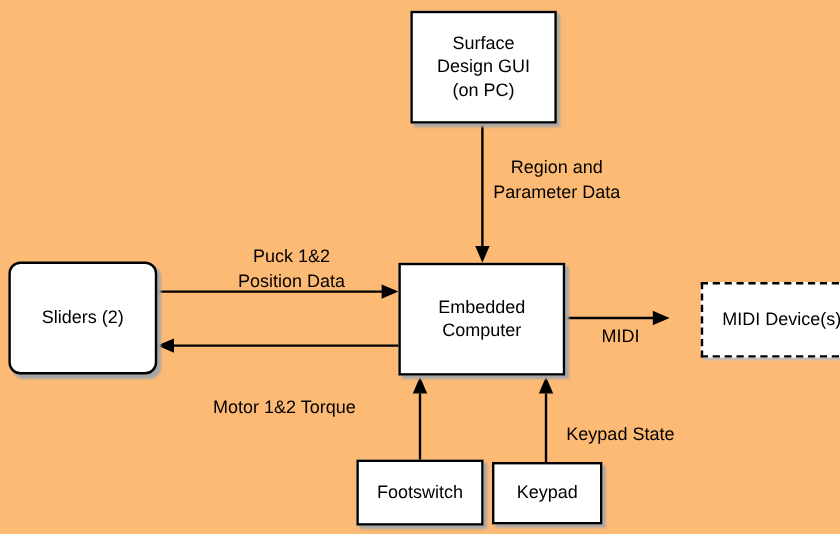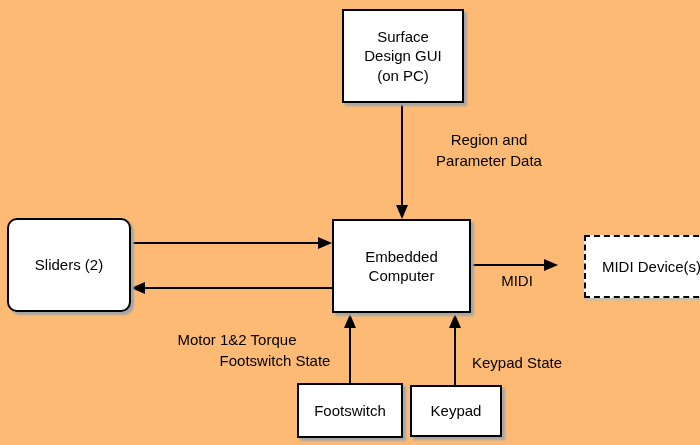--- a/index.html
+++ b/index.html
@@ -47,21 +47,21 @@
   #node-midi      { left: 584px; top: 235px; width: 135px; height: 63px; text-align: center; }
   #node-footswitch{ left: 297px; top: 383px; width: 106px; height: 55px; }
   #node-keypad    { left: 410px; top: 385px; width: 92px;  height: 52px; }
   .edge-label {
     position: absolute;
     font-size: 15px;
     line-height: 1.4;
     text-align: center;
     white-space: pre-line;
   }
-  #label-region     { left: 419px; top: 129px; width: 140px; }
+  #label-region     { left: 394px; top: 129px; width: 140px; }
   #label-puck       { left: 178px; top: 203px; width: 130px; }
   #label-motor      { left: 167px; top: 291px; width: 140px; margin-top: 38px; }
   #label-midi       { left: 487px; top: 270px; width: 60px;  }
   #label-footswitch { left: 205px; top: 350px; width: 140px; }
   #label-keypad     { left: 452px; top: 352px; width: 130px; }
 </style>
 </head>
 <body>
 
 <div class="stage">
@@ -122,22 +122,23 @@
     <span>Footswitch</span>
   </div>
 
   <div class="node" id="node-keypad">
     <span>Keypad</span>
   </div>
 
   <div class="edge-label" id="label-region">Region and
 Parameter Data</div>
 
+  <div class="edge-label" id="label-puck">Puck 1&amp;2
+Position Data</div>
 
   <div class="edge-label" id="label-motor">Motor 1&amp;2 Torque</div>
 
   <div class="edge-label" id="label-midi">MIDI</div>
 
-  <div class="edge-label" id="label-footswitch">Footswitch State</div>
 
   <div class="edge-label" id="label-keypad">Keypad State</div>
 
 </div>
 
 </body></html>

